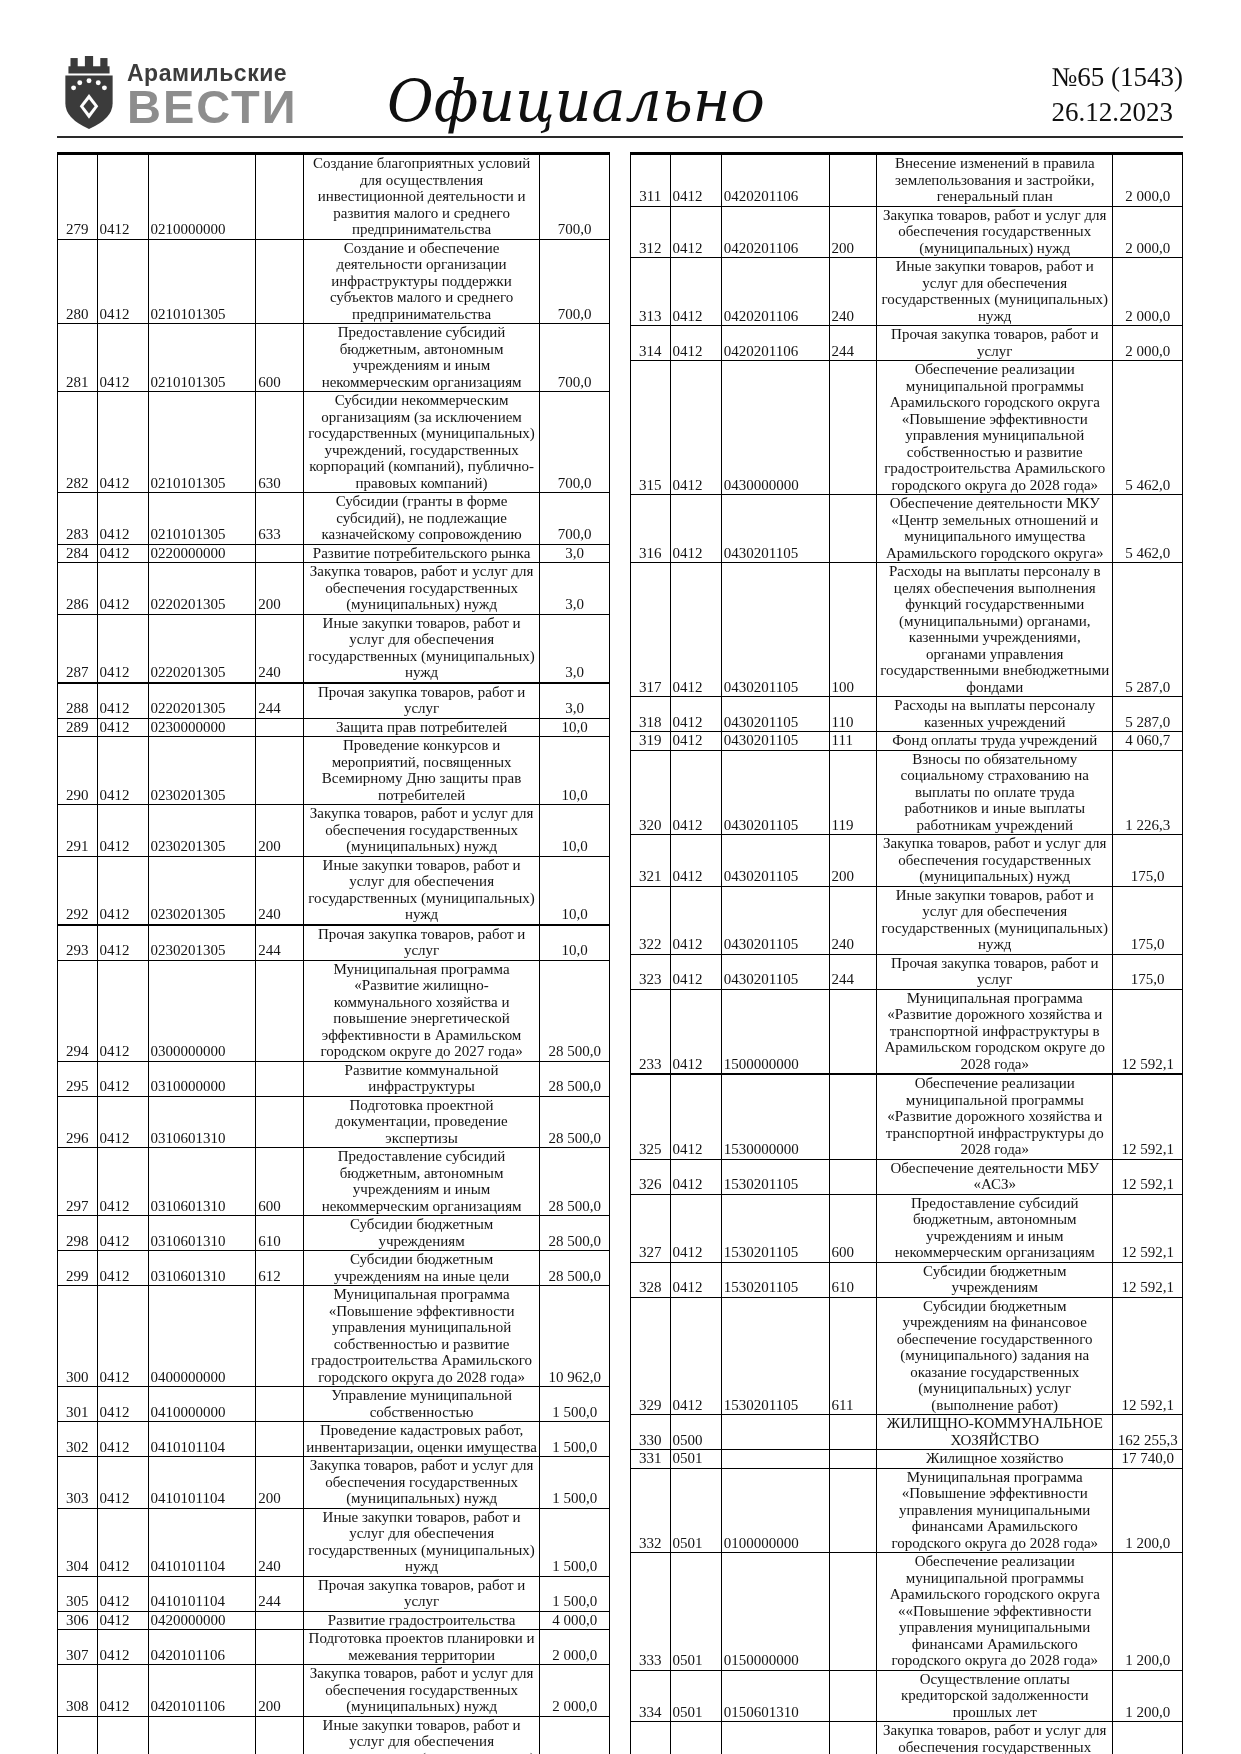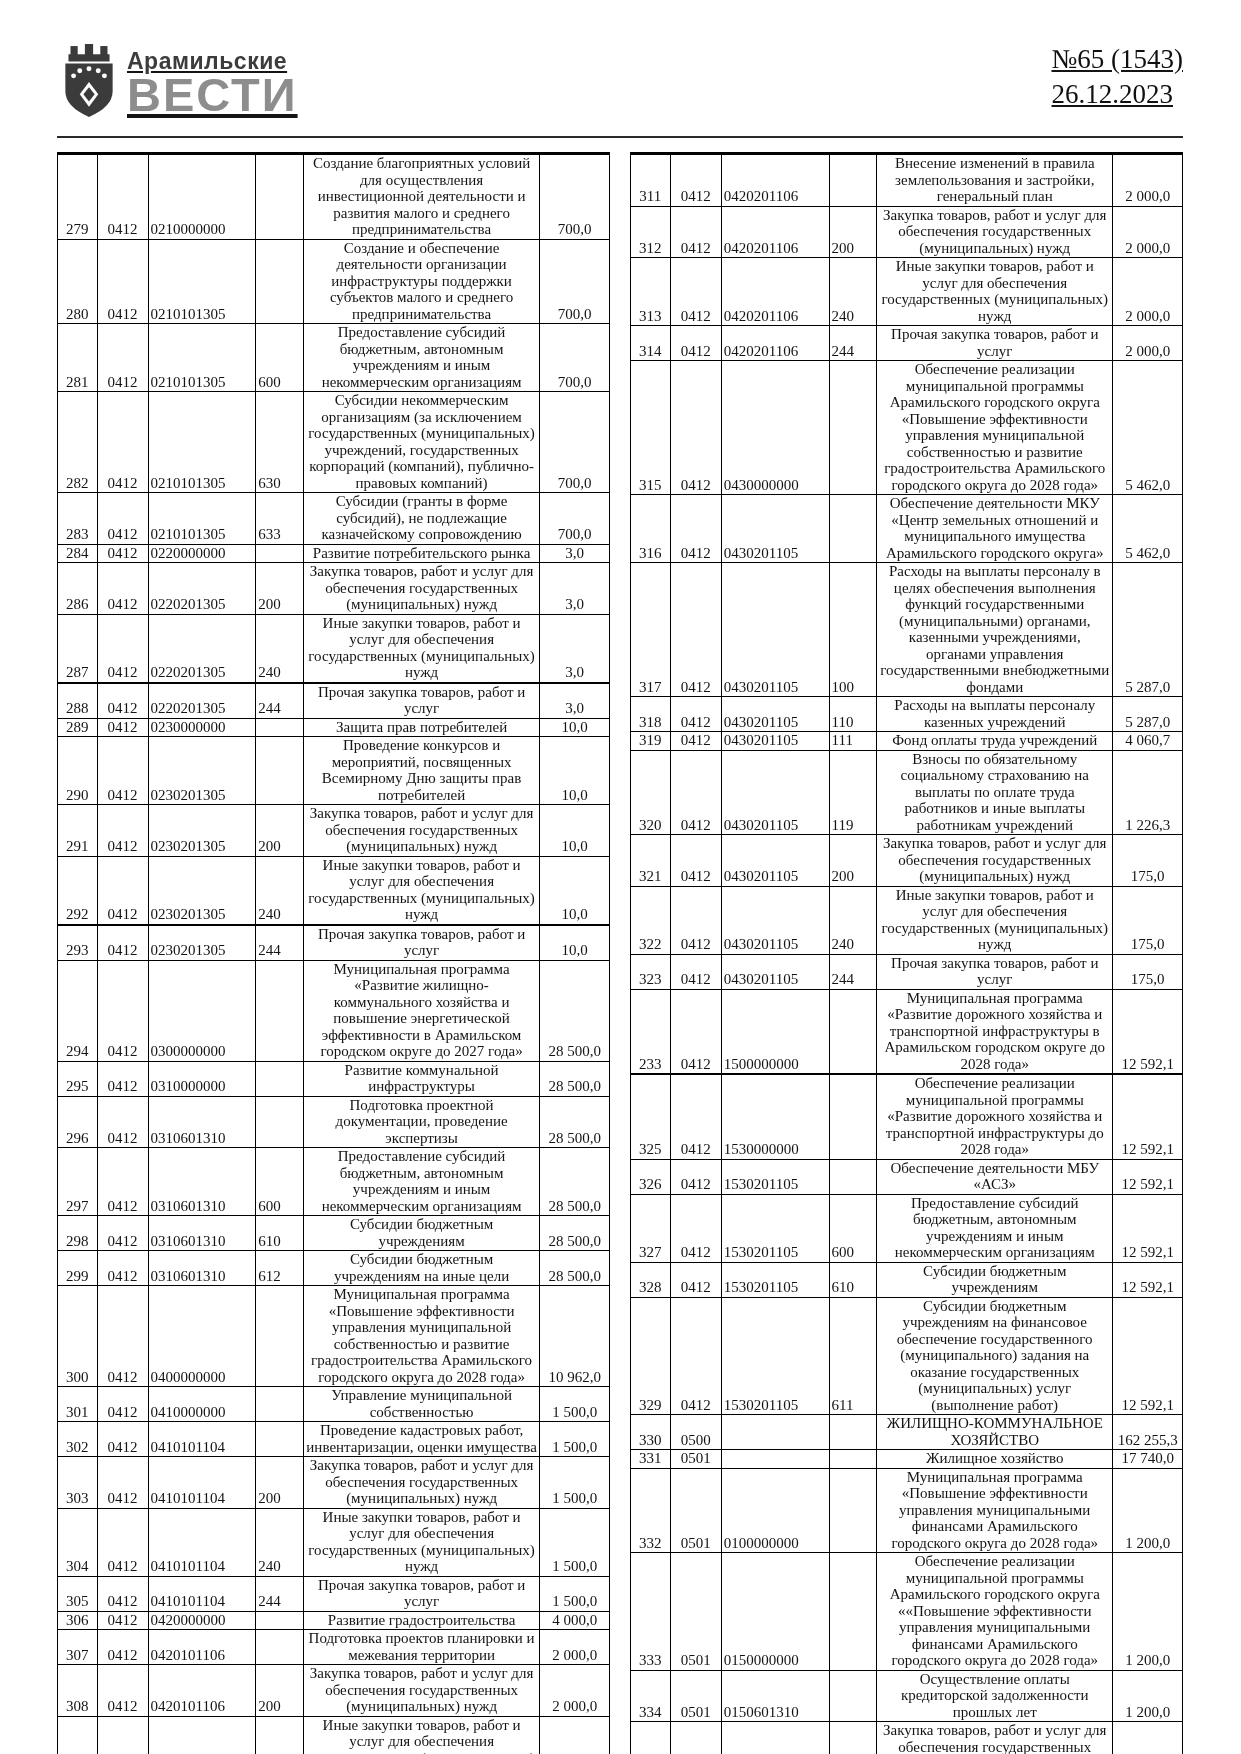--- a/index.html
+++ b/index.html
@@ -3,21 +3,21 @@
 <meta charset="utf-8">
 <style>
   html,body { margin:0; padding:0; background:#e8e8e8; }
   .page {
     position:relative; width:1241px; height:1754px; margin:0 auto;
     background:#ffffff; color:#141414; overflow:hidden;
     font-family:"Liberation Serif", serif;
     box-sizing:border-box; padding:42px 58px 0 57px;
   }
   
-  .masthead { display:flex; align-items:flex-start; height:88px;text-decoration:underline; }
+  .masthead { display:flex; align-items:flex-end; height:88px; }
   .brand { display:flex; width:300px; flex:0 0 auto; }
   .crest { flex:0 0 auto; margin-top:2px; }
   .brand-text { margin-left:6px; margin-top:8px; font-family:"Liberation Sans", sans-serif; }
   .brand-top { font-weight:700; font-size:23px; color:#3c3c3c; letter-spacing:.5px; line-height:1; }
   .brand-bottom { font-weight:700; font-size:47px; color:#8d8d8d; letter-spacing:2px; line-height:.92; }
   .section-title {
     font-family:"DejaVu Serif", serif; font-style:italic; font-weight:500;
     font-size:57px; line-height:1; margin-left:30px; margin-top:22px;
     width:370px; text-align:center; color:#101010; flex:0 0 auto;
   }
@@ -29,21 +29,21 @@
   .rule { border-top:2px solid #2a2a2a; margin-top:6px; }
   
   .cols { display:flex; gap:20px; margin-top:14px; align-items:flex-start; }
   table.budget { border-collapse:collapse; table-layout:fixed; border:1.5px solid #000; border-top:3px solid #000; }
   table.budget td {
     border:1px solid #000; vertical-align:bottom;
     padding:0 2px 1px 2px; font-size:15px; line-height:16.5px;
     overflow:hidden; word-wrap:break-word;
   }
   .c-num { width:36px;  text-align:center; }
-  .c-rz  { width:48px;  text-align:center; }
+  .c-rz  { width:48px;  }
   .c-csr { width:106px; text-align:left; }
   .c-vr  { width:45px;  text-align:left; }
   .c-desc{ width:243px; text-align:center; }
   .c-sum { width:66px;  text-align:center; }
   tr.hb td { border-bottom-width:2.5px; }
 </style>
 </head>
 <body>
 
 <div class="page">
@@ -67,20 +67,21 @@
           <path d="M31 37 l9 12 -9 12 -9 -12 z"></path>
         </g>
         <path d="M31 42 l5.5 7 -5.5 7 -5.5 -7 z" fill="#3b3b3b"></path>
       </svg>
       <div class="brand-text">
         <div class="brand-top">Арамильские</div>
         <div class="brand-bottom">ВЕСТИ</div>
       </div>
     </div>
 
+    <div class="section-title">Официально</div>
 
     <div class="issue">
       <div>№65 (1543)</div>
       <div>26.12.2023</div>
     </div>
 
   </header>
 
   <div class="rule"></div>
 

